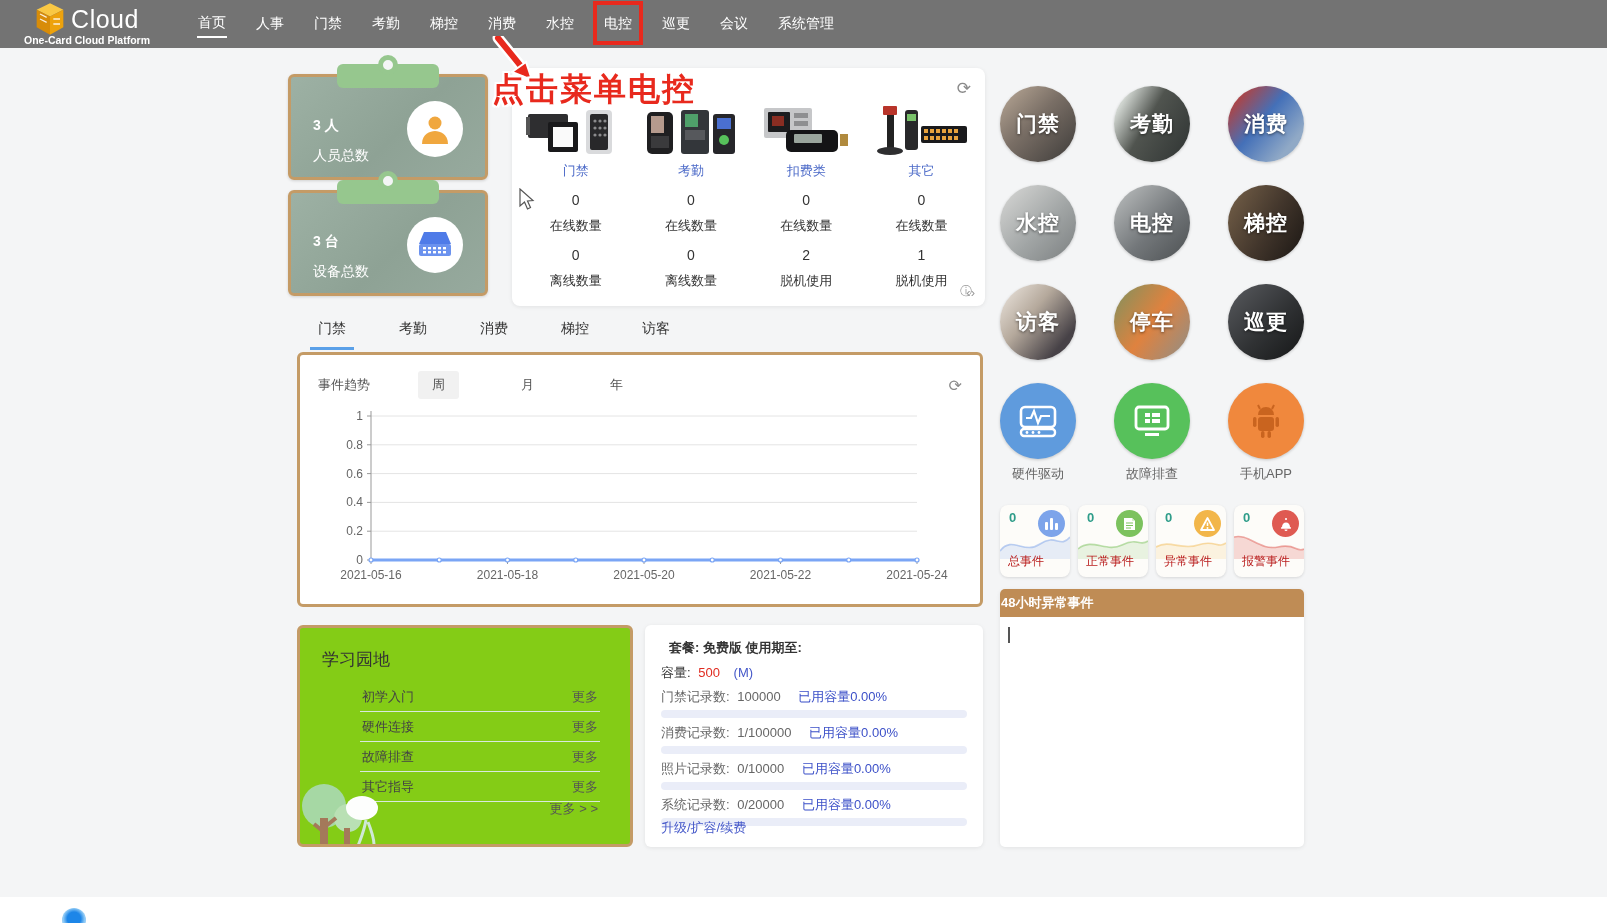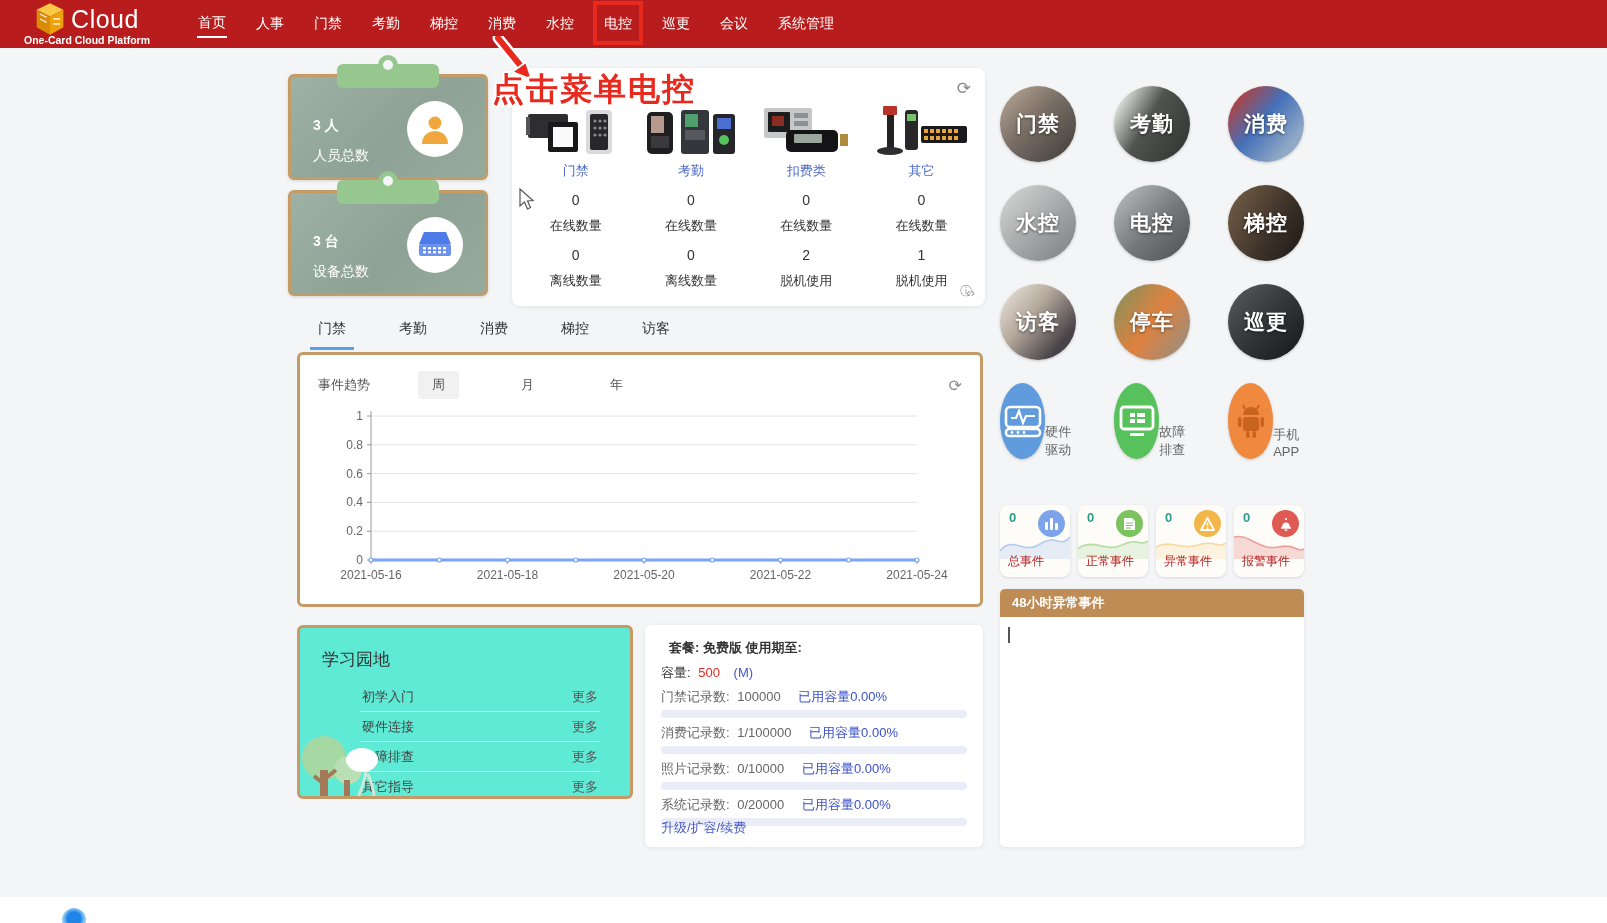--- a/index.html
+++ b/index.html
@@ -1,20 +1,20 @@
 <!DOCTYPE html>
 <html><head>
 <meta charset="utf-8">
 <style>
   * { margin:0; padding:0; box-sizing:border-box; }
   body { font-family:"Liberation Sans","DejaVu Sans",sans-serif; background:#e9e9e9; }
   .page { position:relative; width:1607px; height:923px; background:#f4f5f6; overflow:hidden; }
 
   
-  .nav { position:absolute; top:0; left:0; width:100%; height:48px; background:#b91c1c; display:flex; align-items:center; z-index:20; }
+  .nav { position:absolute; top:0; left:0; width:100%; height:48px; background:#737373; display:flex; align-items:center; z-index:20; }
   .logo { position:absolute; left:24px; top:2px; display:flex; flex-direction:column; align-items:center; }
   .logo-row { display:flex; align-items:center; gap:6px; }
   .logo-title { color:#fff; font-size:25px; font-weight:400; letter-spacing:.5px; }
   .logo-sub { color:#fff; font-size:10.5px; font-weight:bold; margin-top:-2px; }
   .menu { position:absolute; left:197px; top:0; height:48px; display:flex; align-items:center; gap:28px; }
   .menu-item { position:relative; color:#fff; font-size:14px; cursor:pointer; padding:4px 1px; white-space:nowrap; }
   .menu-item.active { border-bottom:2px solid #fff; }
   .menu-item.boxed .redbox { position:absolute; left:-10px; top:-10px; right:-10px; bottom:-8px; border:4px solid #e8291d; }
   .nav-right { position:absolute; right:22px; top:0; height:48px; display:flex; align-items:center; gap:16px; }
   .welcome { color:#fff; font-size:13px; font-weight:bold; margin-right:4px; }
@@ -53,21 +53,21 @@
   
   .chart-panel { position:absolute; left:297px; top:352px; width:686px; height:255px; background:#fff; border:3px solid #c49b66; border-radius:6px; }
   .chart-head { position:absolute; left:18px; top:16px; right:18px; display:flex; align-items:center; }
   .trend-title { font-size:13px; color:#555; }
   .range-btn { font-size:13px; color:#555; background:transparent; border:none; padding:5px 14px; margin-left:48px; cursor:pointer; font-family:inherit; }
   .range-btn.active { background:#f1f1f1; border-radius:3px; }
   .chart-refresh { margin-left:auto; color:#8a8a8a; font-size:16px; cursor:pointer; }
   #trend-chart { position:absolute; left:0; top:46px; }
 
   
-  .learn-panel { position:absolute; left:297px; top:625px; width:336px; height:174px; background:#5eead4; border:3px solid #c49b66; border-radius:6px; overflow:hidden; }
+  .learn-panel { position:absolute; left:297px; top:625px; width:336px; height:222px; background:#84cc16; border:3px solid #c49b66; border-radius:6px; overflow:hidden; }
   .learn-title { position:absolute; left:22px; top:20px; font-size:17px; color:#333; }
   .learn-rows { position:absolute; left:60px; right:30px; top:54px; }
   .learn-row { display:flex; justify-content:space-between; padding:6px 2px 5px; border-bottom:1px solid #d9e9dd; font-size:13px; }
   .learn-row .ll { color:#444; }
   .learn-row .lm { color:#555; cursor:pointer; }
   .learn-more { position:absolute; right:32px; top:172px; font-size:13px; color:#555; cursor:pointer; }
   .trees { position:absolute; left:-4px; bottom:-4px; }
 
   
   .pkg-panel { position:absolute; left:645px; top:625px; width:338px; height:222px; background:#fff; border-radius:6px; box-shadow:0 1px 4px rgba(0,0,0,.08); padding:14px 16px; }
@@ -79,21 +79,21 @@
   .pkg-line { font-size:13px; color:#666; }
   .pkg-line .pv { color:#666; margin-left:4px; }
   .pkg-line .pu { color:#3c50c8; margin-left:14px; }
   .pkg-bar { height:8px; background:#eaedf8; border-radius:4px; margin-top:4px; }
   .pkg-upgrade { position:absolute; left:16px; bottom:10px; font-size:13px; color:#4558c9; cursor:pointer; }
 
   
   .apps { position:absolute; left:1000px; top:86px; width:304px; display:grid; grid-template-columns:repeat(3,76px); justify-content:space-between; row-gap:23px; }
   .app-circle { width:76px; height:76px; border-radius:50%; position:relative; cursor:pointer; box-shadow:0 1px 3px rgba(0,0,0,.2); display:flex; align-items:center; justify-content:center; }
   .app-circle .app-txt { color:#fff; font-size:21px; font-weight:bold; letter-spacing:1px; text-shadow:0 1px 3px rgba(0,0,0,.55); }
-  .app-cell { display:flex; flex-direction:row; align-items:flex-end; }
+  .app-cell { display:flex; flex-direction:column; align-items:center; }
   .app-label { margin-top:6px; font-size:13px; color:#666; }
   .ph-menjin { background:linear-gradient(135deg,#bcab99 0%,#7a6f66 45%,#3d3b39 100%); }
   .ph-kaoqin { background:linear-gradient(120deg,#cfd4cf 15%,#50544f 45%,#2e3332 100%); }
   .ph-xiaofei { background:linear-gradient(130deg,#c23b2e 8%,#4470b8 45%,#90a9c6 80%); }
   .ph-shuikong { background:linear-gradient(135deg,#dadad8 0%,#a2a6a6 55%,#7b7f80 100%); }
   .ph-diankong { background:linear-gradient(135deg,#bfc2c2 0%,#73777a 55%,#4c5052 100%); }
   .ph-tikong { background:linear-gradient(120deg,#77624a 0%,#41352b 55%,#1a1613 100%); }
   .ph-fangke { background:linear-gradient(130deg,#f0eae3 0%,#b5a99c 40%,#474247 80%); }
   .ph-tingche { background:linear-gradient(125deg,#7d925f 0%,#df823f 50%,#8d8f8a 100%); }
   .ph-xungeng { background:linear-gradient(135deg,#5a5c60 0%,#303234 55%,#151617 100%); }
@@ -104,21 +104,21 @@
   
   .stats { position:absolute; left:1000px; top:505px; width:304px; display:flex; justify-content:space-between; }
   .stat-card { position:relative; width:70px; height:72px; background:#fdfcf9; border-radius:8px; box-shadow:0 1px 3px rgba(0,0,0,.12); overflow:hidden; cursor:pointer; }
   .stat-num { position:absolute; left:9px; top:5px; font-size:13px; font-weight:bold; color:#2f9d8a; }
   .stat-ico { position:absolute; right:5px; top:5px; width:27px; height:27px; border-radius:50%; display:flex; align-items:center; justify-content:center; }
   .stat-lab { position:absolute; left:8px; bottom:7px; font-size:12px; color:#b91c1c; }
   .stat-wave { position:absolute; left:0; top:22px; }
 
   
   .events-panel { position:absolute; left:1000px; top:589px; width:304px; height:258px; background:#fff; border-radius:5px; box-shadow:0 1px 4px rgba(0,0,0,.08); }
-  .events-head { height:28px; background:#bf8c55; border-radius:5px 5px 0 0; color:#fff; font-size:13px; font-weight:bold; display:flex; align-items:center; padding-left:12px; }
+  .events-head { height:28px; background:#bf8c55; border-radius:5px 5px 0 0; color:#fff; font-size:13px; font-weight:bold; display:flex; align-items:center; padding-left:1px; }
   .events-body { position:relative; height:230px; }
   .text-caret { position:absolute; left:8px; top:10px; width:2px; height:16px; background:#555; }
 
   
   .footer { position:absolute; left:0; top:897px; width:100%; height:26px; background:#fff; }
   .footer-dot { position:absolute; left:62px; top:11px; width:24px; height:24px; border-radius:50%; background:radial-gradient(circle at 50% 45%, #1d86e8 0 38%, #8ec9f5 60%, #c9e5fb 100%); }
 
   .cursor-svg { position:absolute; left:518px; top:188px; z-index:40; }
 </style>
 </head>

